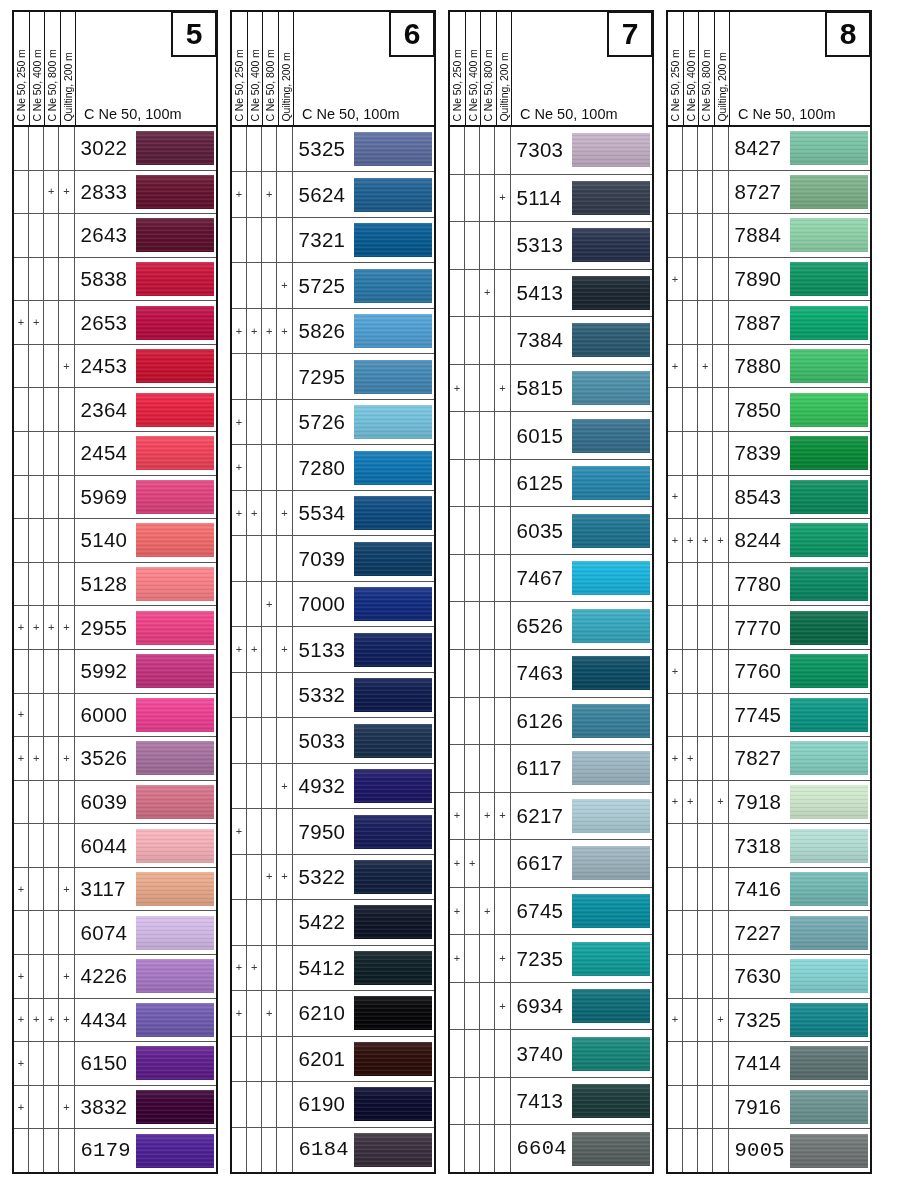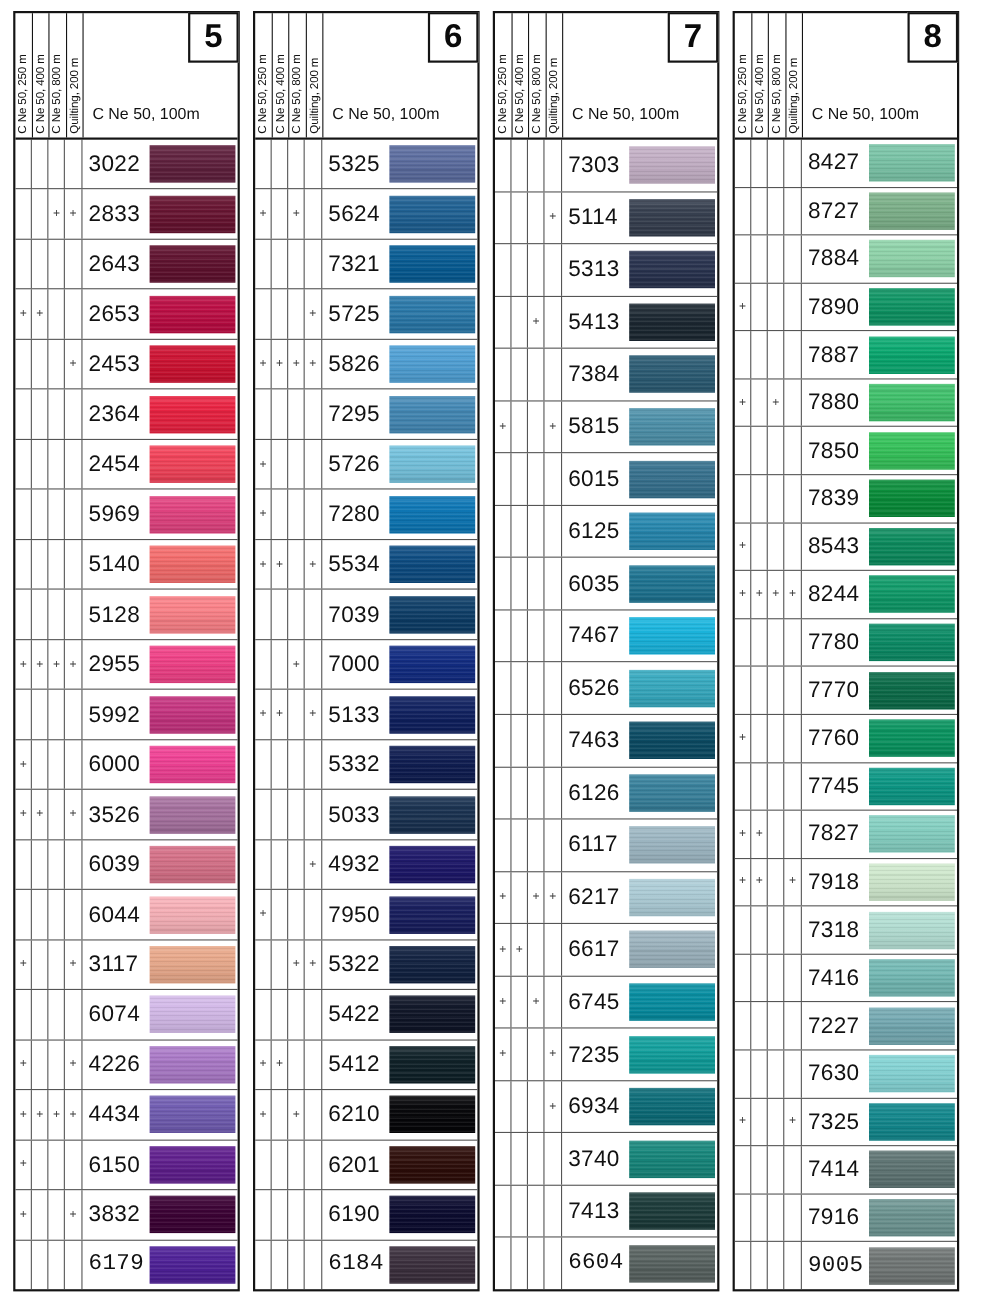--- a/index.html
+++ b/index.html
@@ -76,21 +76,21 @@
 
   .head-main {
     flex: 1;
     position: relative;
     box-sizing: border-box;
   }
 
   .head-title {
     position: absolute;
     left: 8px;
-    bottom: 13px;
+    bottom: 3px;
     font-size: 14.5px;
     color: #111111;
     white-space: nowrap;
   }
 
   .page-badge {
     position: absolute;
     right: -1px;
     top: -1px;
     width: 46px;
@@ -244,20 +244,30 @@
           <div class="cell-plus"></div>
           <div class="cell-plus"></div>
           <div class="cell-plus"></div>
           <div class="cell-plus"></div>
           <div class="cell-num">2643</div>
           <div class="cell-swatch">
             <div class="swatch" style="background: rgb(94, 16, 45);"></div>
           </div>
         </div>
         <div class="row">
+          <div class="cell-plus"></div>
+          <div class="cell-plus"></div>
+          <div class="cell-plus"></div>
+          <div class="cell-plus"></div>
+          <div class="cell-num">5838</div>
+          <div class="cell-swatch">
+            <div class="swatch" style="background: rgb(200, 18, 58);"></div>
+          </div>
+        </div>
+        <div class="row">
           <div class="cell-plus">+</div>
           <div class="cell-plus">+</div>
           <div class="cell-plus"></div>
           <div class="cell-plus"></div>
           <div class="cell-num">2653</div>
           <div class="cell-swatch">
             <div class="swatch" style="background: rgb(187, 11, 66);"></div>
           </div>
         </div>
         <div class="row">

